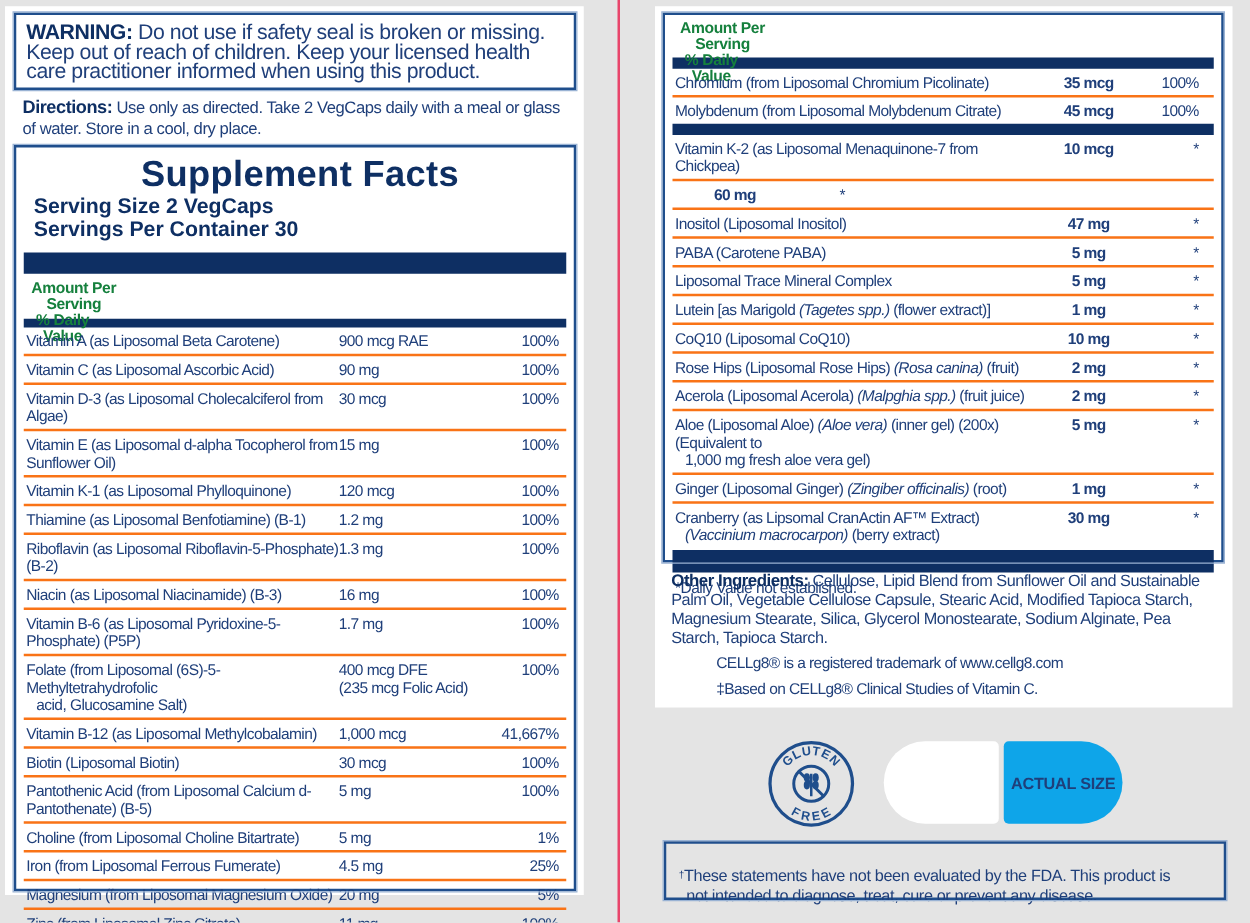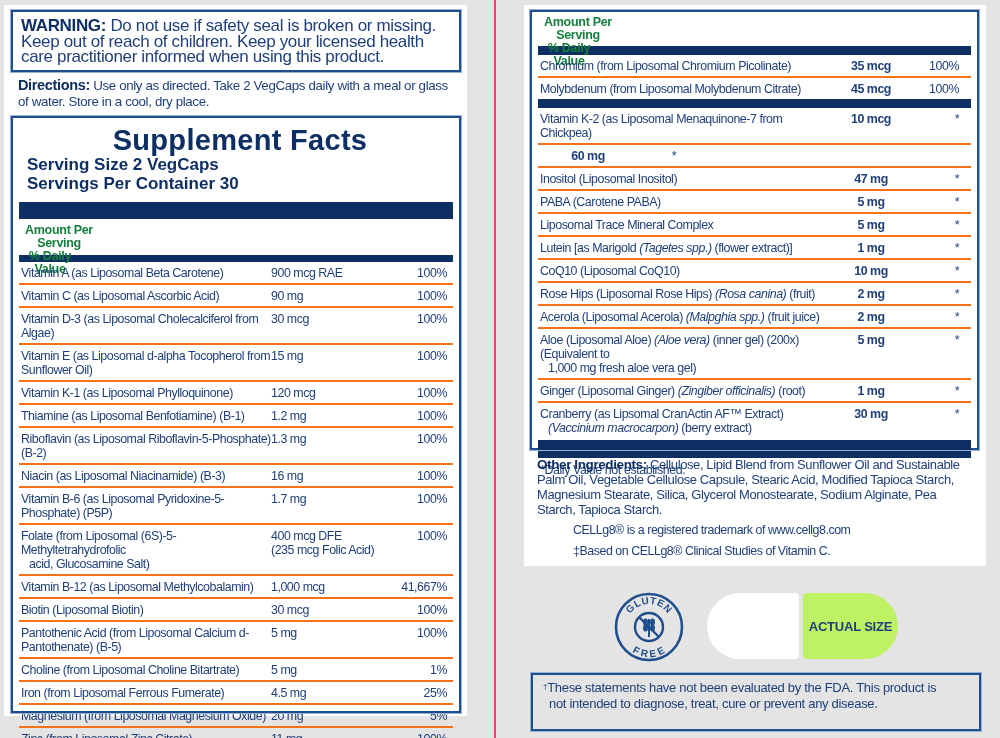--- a/index.html
+++ b/index.html
@@ -90,27 +90,27 @@
   }
   .gluten-badge {
     position: absolute; left: 614px; top: 592px; width: 70px; height: 70px;
   }
   .capsule-left {
     position: absolute; left: 707px; top: 593px; width: 92px; height: 66px;
     background: #fff; border-radius: 33px 4px 4px 33px;
   }
   .capsule-right {
     position: absolute; left: 803px; top: 593px; width: 95px; height: 66px;
-    background: #bef264; border-radius: 4px 33px 33px 4px;
+    background: #0ea5e9; border-radius: 4px 33px 33px 4px;
     display: flex; align-items: center; justify-content: center;
     font-size: 13px; font-weight: bold; color: #1f3f7a; letter-spacing: -0.2px;
   }
   .fda {
-    position: absolute; left: 531px; top: 673px; width: 450px; height: 58px;
-    padding: 5px 6px 0 10px;
+    position: absolute; left: 531px; top: 673px; width: 450px; height: 47px;
+    padding: 18px 6px 0 10px;
     font-size: 13px; line-height: 15.5px; letter-spacing: -0.3px;
   }
   .fda .line2 { padding-left: 6px; }
   sup { font-size: 8px; vertical-align: top; position: relative; top: -1px; }
 </style>
 </head>
 <body>
 
 <div class="panel-left"></div>
 <div class="panel-right"></div>

